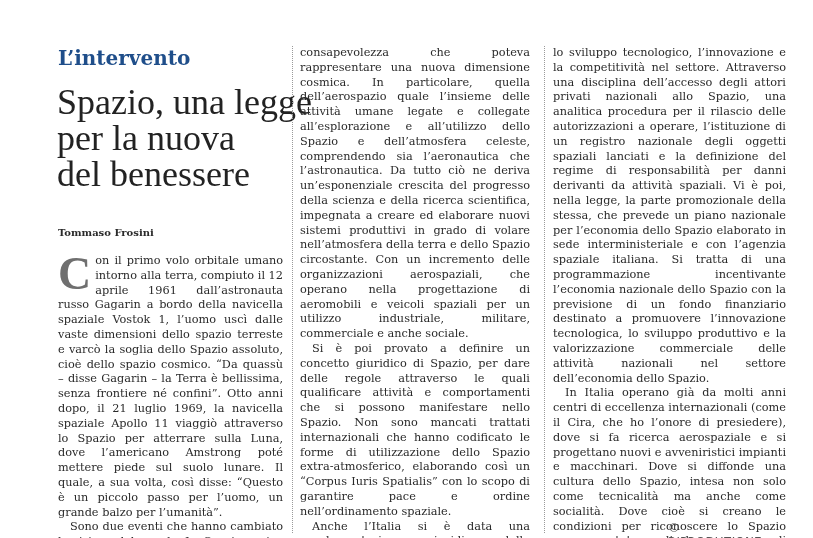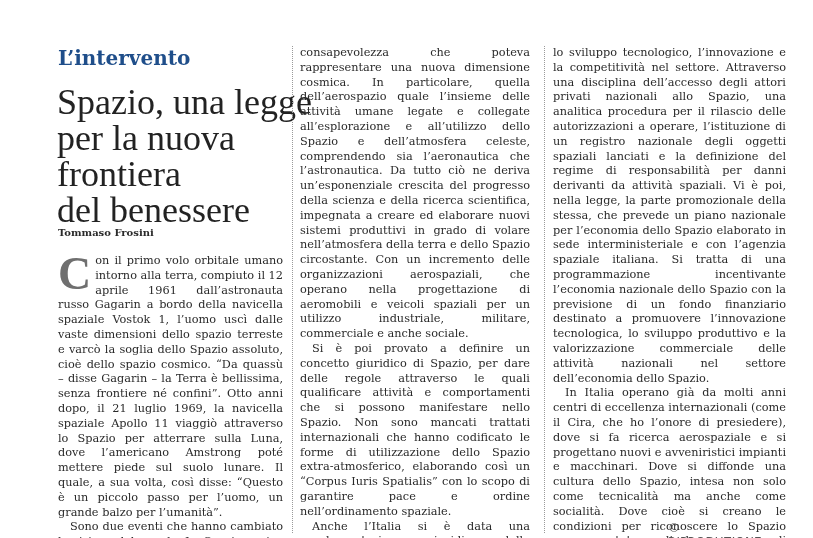--- a/index.html
+++ b/index.html
@@ -30,21 +30,20 @@
   </style>
 </head>
 <body>
 
 <div class="page">
   <div class="kicker">L’intervento</div>
 
   <h1 class="headline" style="margin:0;">
     <div>Spazio, una legge</div>
     <div>per la nuova</div>
-    <div>frontiera</div>
     <div>del benessere</div>
   </h1>
 
   <div class="byline">Tommaso Frosini</div>
 
   <div class="col col1">
     <p>
       <span class="dropcap">C</span><span>on il primo volo orbitale umano intorno alla terra, compiuto il 12 aprile 1961 dall’astronauta russo Gagarin a bordo della navicella spaziale Vostok 1, l’uomo uscì dalle vaste dimensioni dello spazio terreste e varcò la soglia dello Spazio assoluto, cioè dello spazio cosmico. “Da quassù – disse Gagarin – la Terra è bellissima, senza frontiere né confini”. Otto anni dopo, il 21 luglio 1969, la navicella spaziale Apollo 11 viaggiò attraverso lo Spazio per atterrare sulla Luna, dove l’americano Amstrong poté mettere piede sul suolo lunare. Il quale, a sua volta, così disse: “Questo è un piccolo passo per l’uomo, un grande balzo per l’umanità”.</span>
     </p>
     <p class="ind">Sono due eventi che hanno cambiato la visione del mondo. Lo Spazio veniva a essere distinto dal territorio, anche in termini di sovranità. Conquistare lo Spazio diventava una missione dell’uomo, nella</p>

